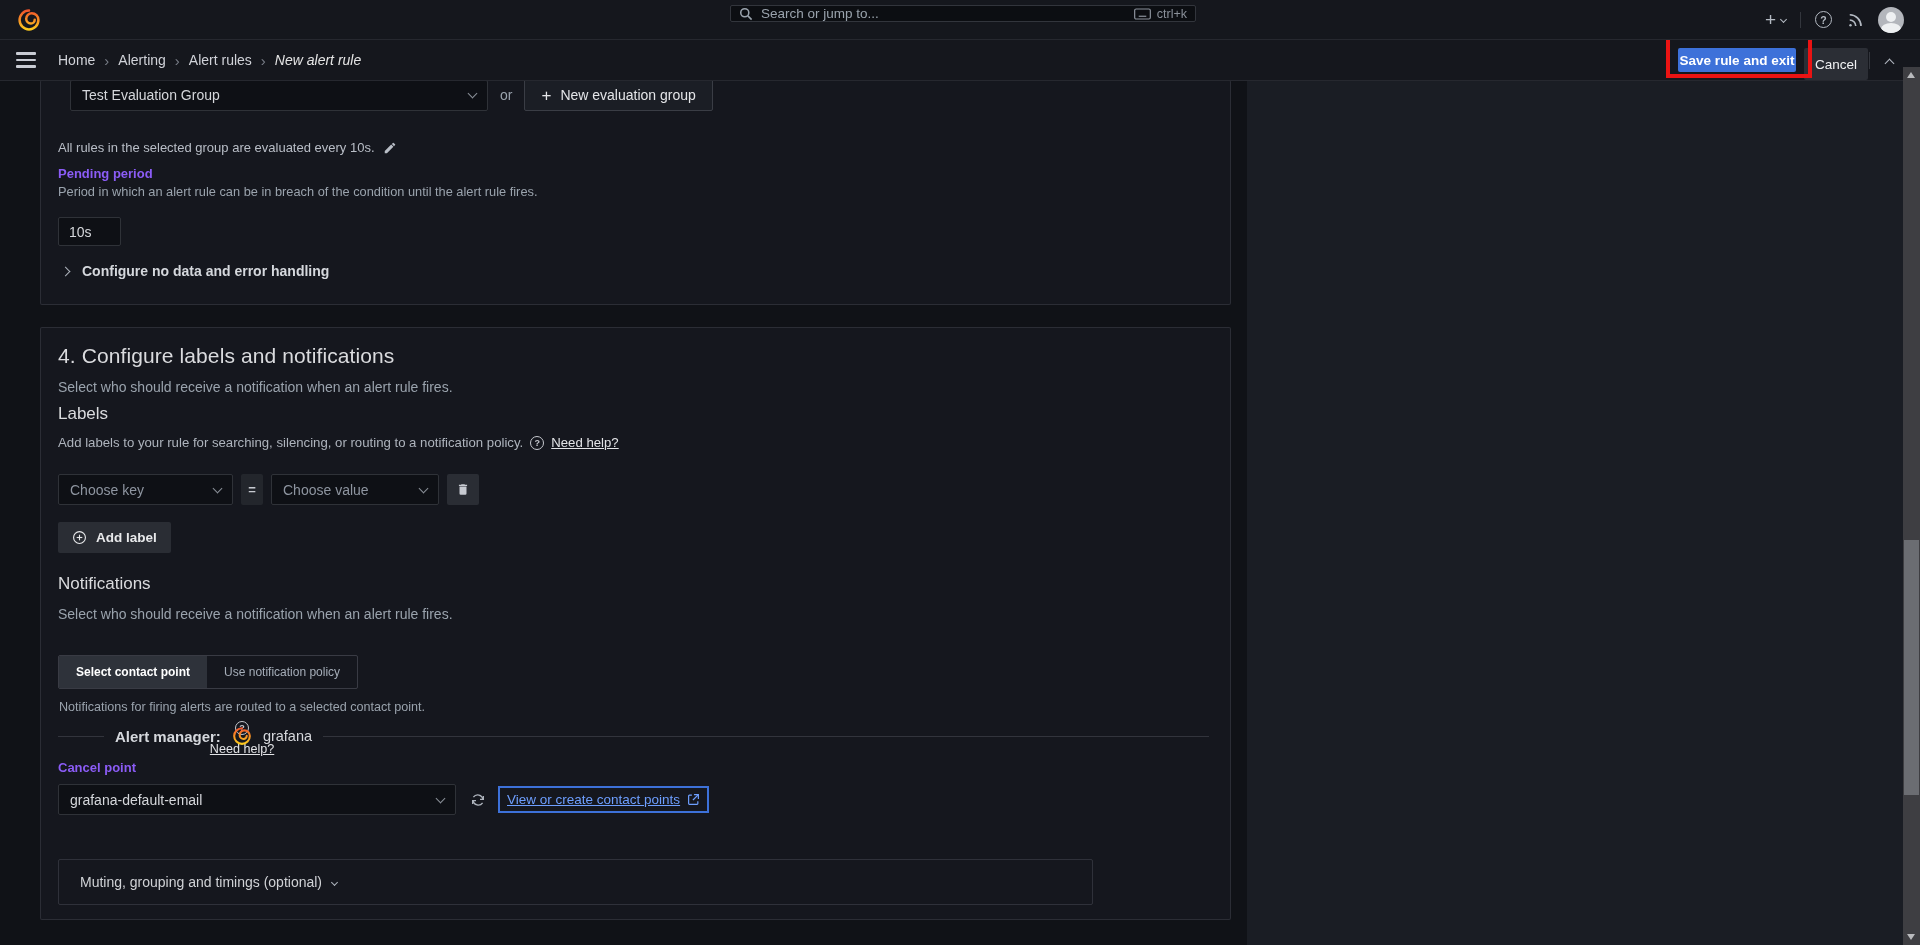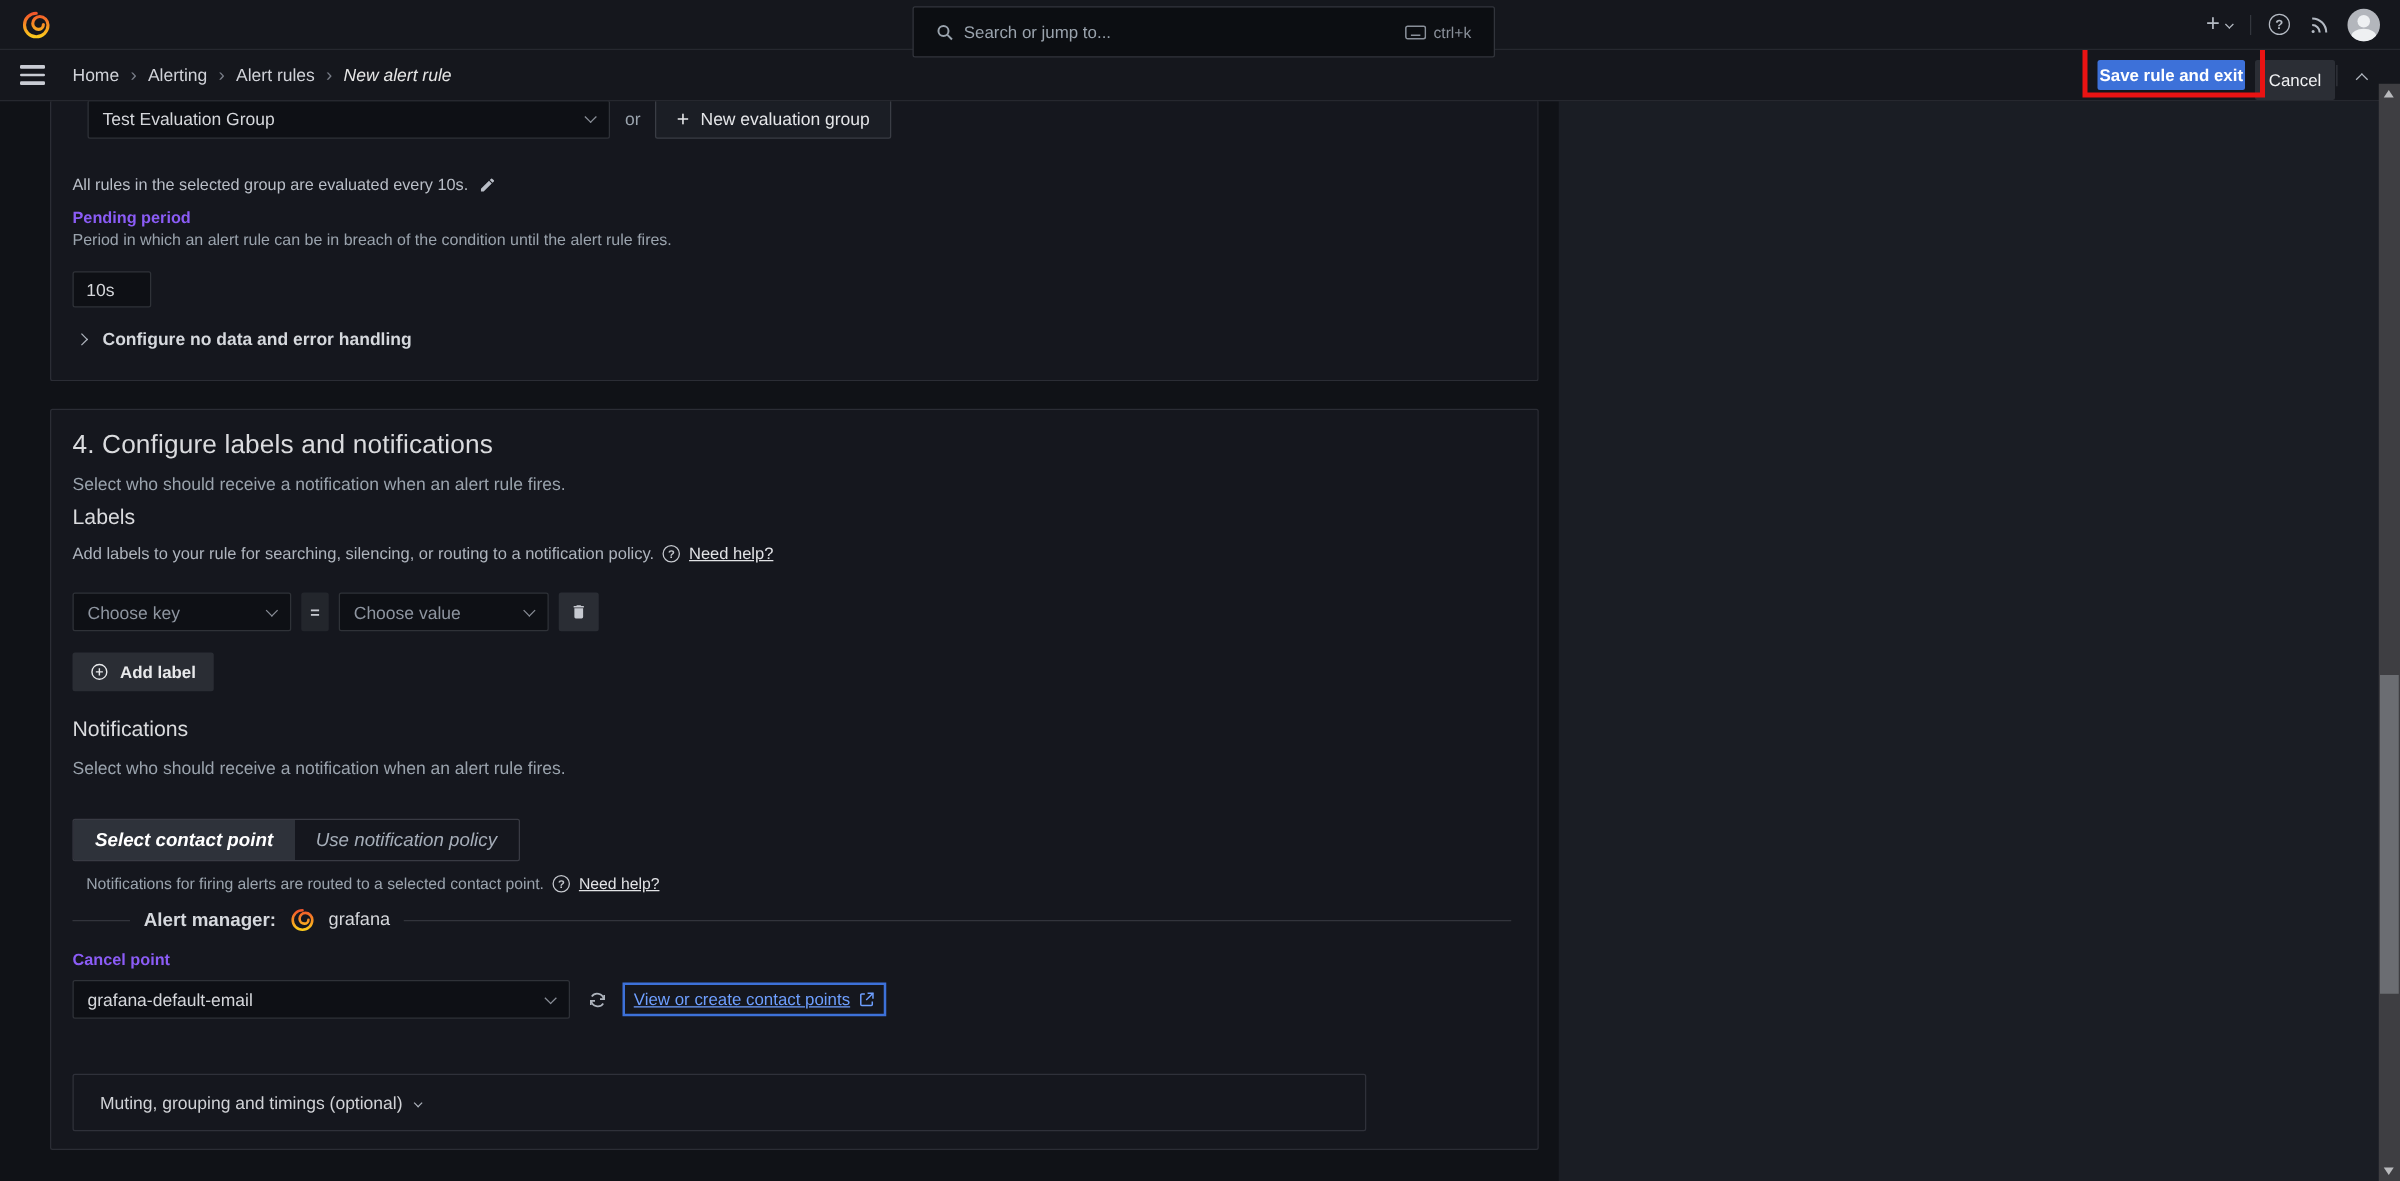--- a/index.html
+++ b/index.html
@@ -10,23 +10,23 @@
     font-family:"Liberation Sans", sans-serif; font-size:14px;
   }
   
   .topbar {
     position:absolute; left:0; top:0; width:1920px; height:40px;
     background:#15171d; border-bottom:1px solid #26282f;
     display:flex; align-items:center; padding:0 16px; z-index:30;
   }
   .logo-btn { width:26px; height:26px; display:flex; align-items:center; justify-content:center; }
   .searchbox {
-    position:absolute; left:730px; top:5px; width:466px; height:41px;
+    position:absolute; left:730px; top:5px; width:466px; height:17px;
     background:#0c0e12; border:1px solid #32353c; border-radius:2px;
-    display:flex; align-items:center; gap:8px; padding:0 18px;
+    display:flex; align-items:center; gap:8px; padding:0 8px;
     color:#9aa3ad; font-size:13.5px;
   }
   .searchbox .sb-spacer { flex:1; }
   .kbd-hint { display:flex; align-items:center; gap:6px; color:#8a909a; font-size:12.5px; }
   .topbar-right { margin-left:auto; display:flex; align-items:center; gap:14px; }
   .icon-btn { display:flex; align-items:center; justify-content:center; color:#b4bac3; }
   .plus-menu { display:flex; align-items:center; gap:5px; color:#b4bac3; font-size:19px; }
   .vdiv { width:1px; height:16px; background:#33363d; }
   .help-circle {
     width:17px; height:17px; border:1.5px solid #b4bac3; border-radius:50%;
@@ -128,21 +128,21 @@
   .icon-sq {
     width:32px; height:31px; background:#2a2d34; border-radius:2px;
     display:flex; align-items:center; justify-content:center; color:#c7cad1;
   }
   .btn-gray {
     height:31px; padding:0 14px; gap:9px;
     background:#2a2d34; color:#e8e9eb; font-size:13.5px; font-weight:700;
   }
 
   .radiogrp { display:inline-flex; border:1px solid rgba(204,204,220,0.20); border-radius:2px; height:34px; overflow:hidden; }
-  .radio { padding:0 17px; display:flex; align-items:center; font-size:15px; color:#a5adb8;font-style:italic; }
+  .radio { padding:0 17px; display:flex; align-items:center; font-size:12px; color:#a5adb8; }
   .radio.active { background:#2e323a; color:#ffffff; font-weight:700; }
 
   .am-row { display:flex; align-items:center; gap:11px; width:1151px; }
   .am-line { border-top:1px solid rgba(204,204,220,0.16); height:0; }
   .am-line.short { width:46px; }
   .am-line.long { flex:1; }
   .am-label { font-size:15px; font-weight:700; color:#d5d8dd; }
   .am-value { font-size:14.5px; color:#d5d7db; }
 
   .cp-row { display:flex; align-items:center; gap:14px; }
@@ -327,21 +327,21 @@
   </button>
 
   <h3 class="abs h3" style="left:17px; top:246px;">Notifications</h3>
   <div class="abs sub" style="left:17px; top:278px;">Select who should receive a notification when an alert rule fires.</div>
 
   <div class="abs radiogrp" style="left:17px; top:327px;">
     <div class="radio active">Select contact point</div>
     <div class="radio">Use notification policy</div>
   </div>
 
-  <div class="abs small-note" style="left:28px; top:372px;">
+  <div class="abs small-note" style="left:18px; top:372px;flex-direction:column;">
     <span>Notifications for firing alerts are routed to a selected contact point.</span>
     <span class="help-sm">?</span>
     <span class="need-help">Need help?</span>
   </div>
 
   <div class="abs am-row" style="left:17px; top:398px;">
     <span class="am-line short"></span>
     <span class="am-label">Alert manager:</span>
     <span>
       <svg width="20" height="20" viewBox="0 0 24 24">

